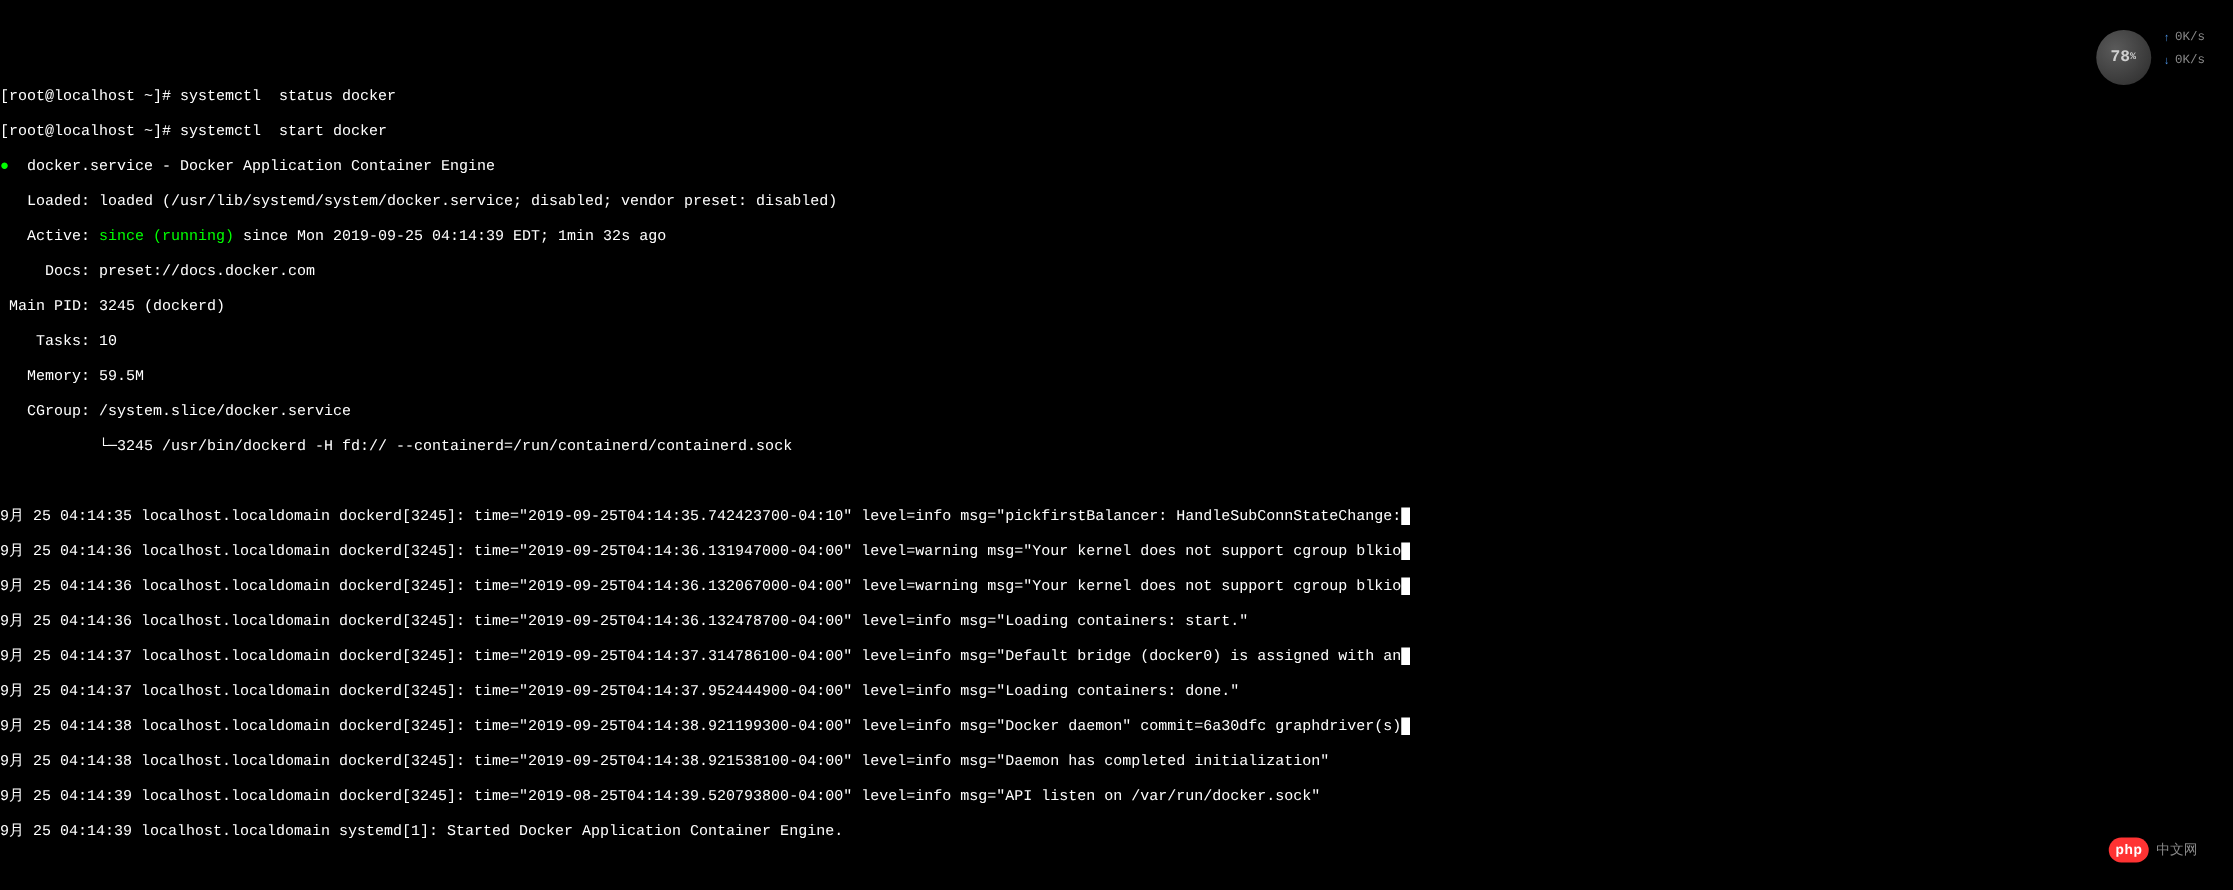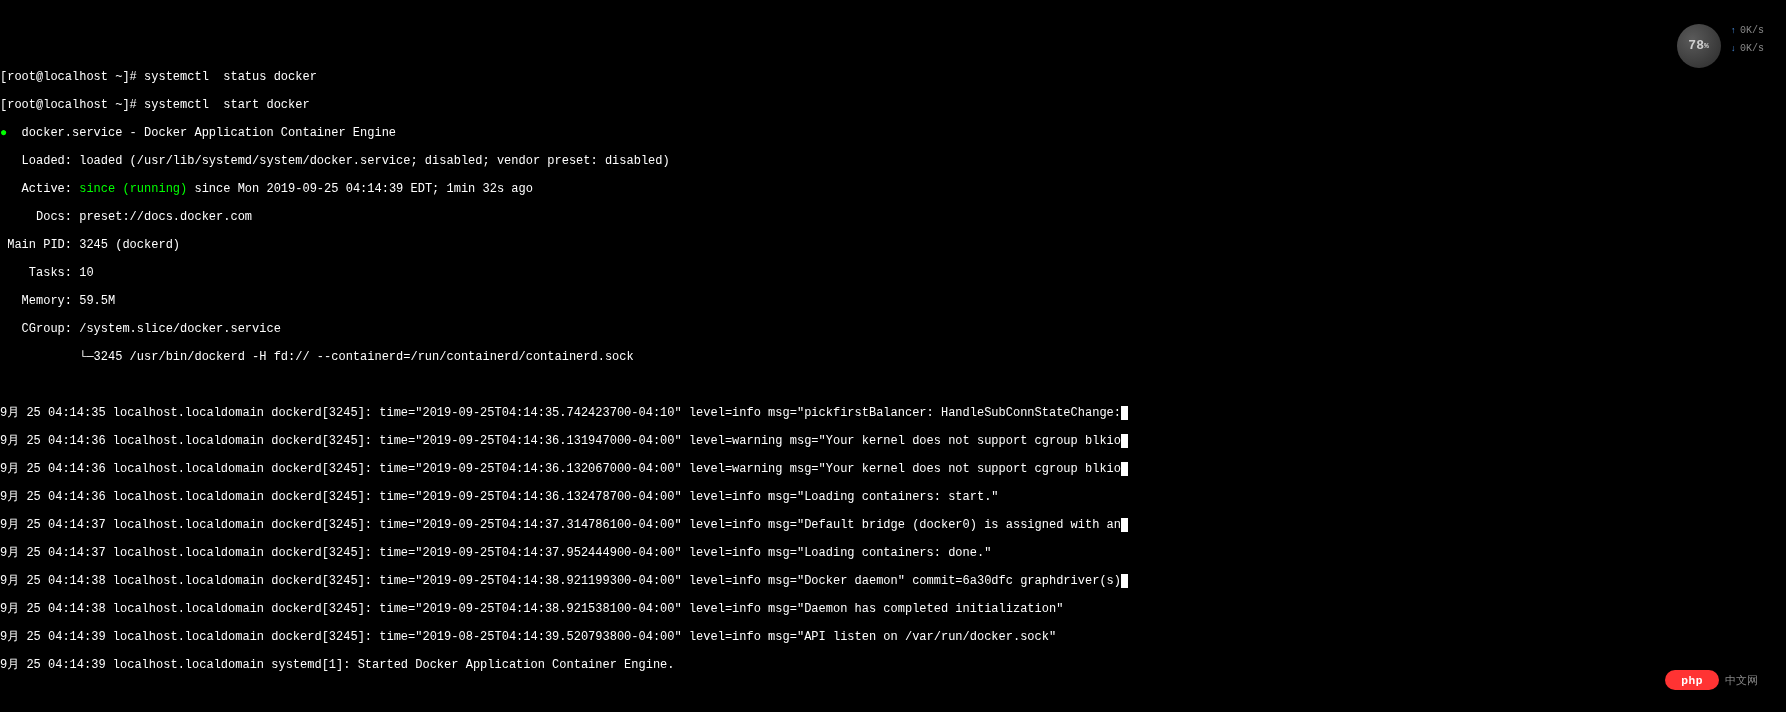--- a/index.html
+++ b/index.html
@@ -73,21 +73,21 @@
       right: 28px;
       display: flex;
       align-items: center;
       gap: 6px;
     }
     .php-badge {
       background: #ff3333;
       color: #ffffff;
       font-weight: bold;
       font-size: 11px;
-      padding: 3px 16px;
+      padding: 3px 5px;
       border-radius: 10px;
       font-family: sans-serif;
       letter-spacing: 0.5px;
       margin-left: 28px;
     }
     .php-text {
       color: #888888;
       font-size: 11px;
       font-family: sans-serif;
     }

